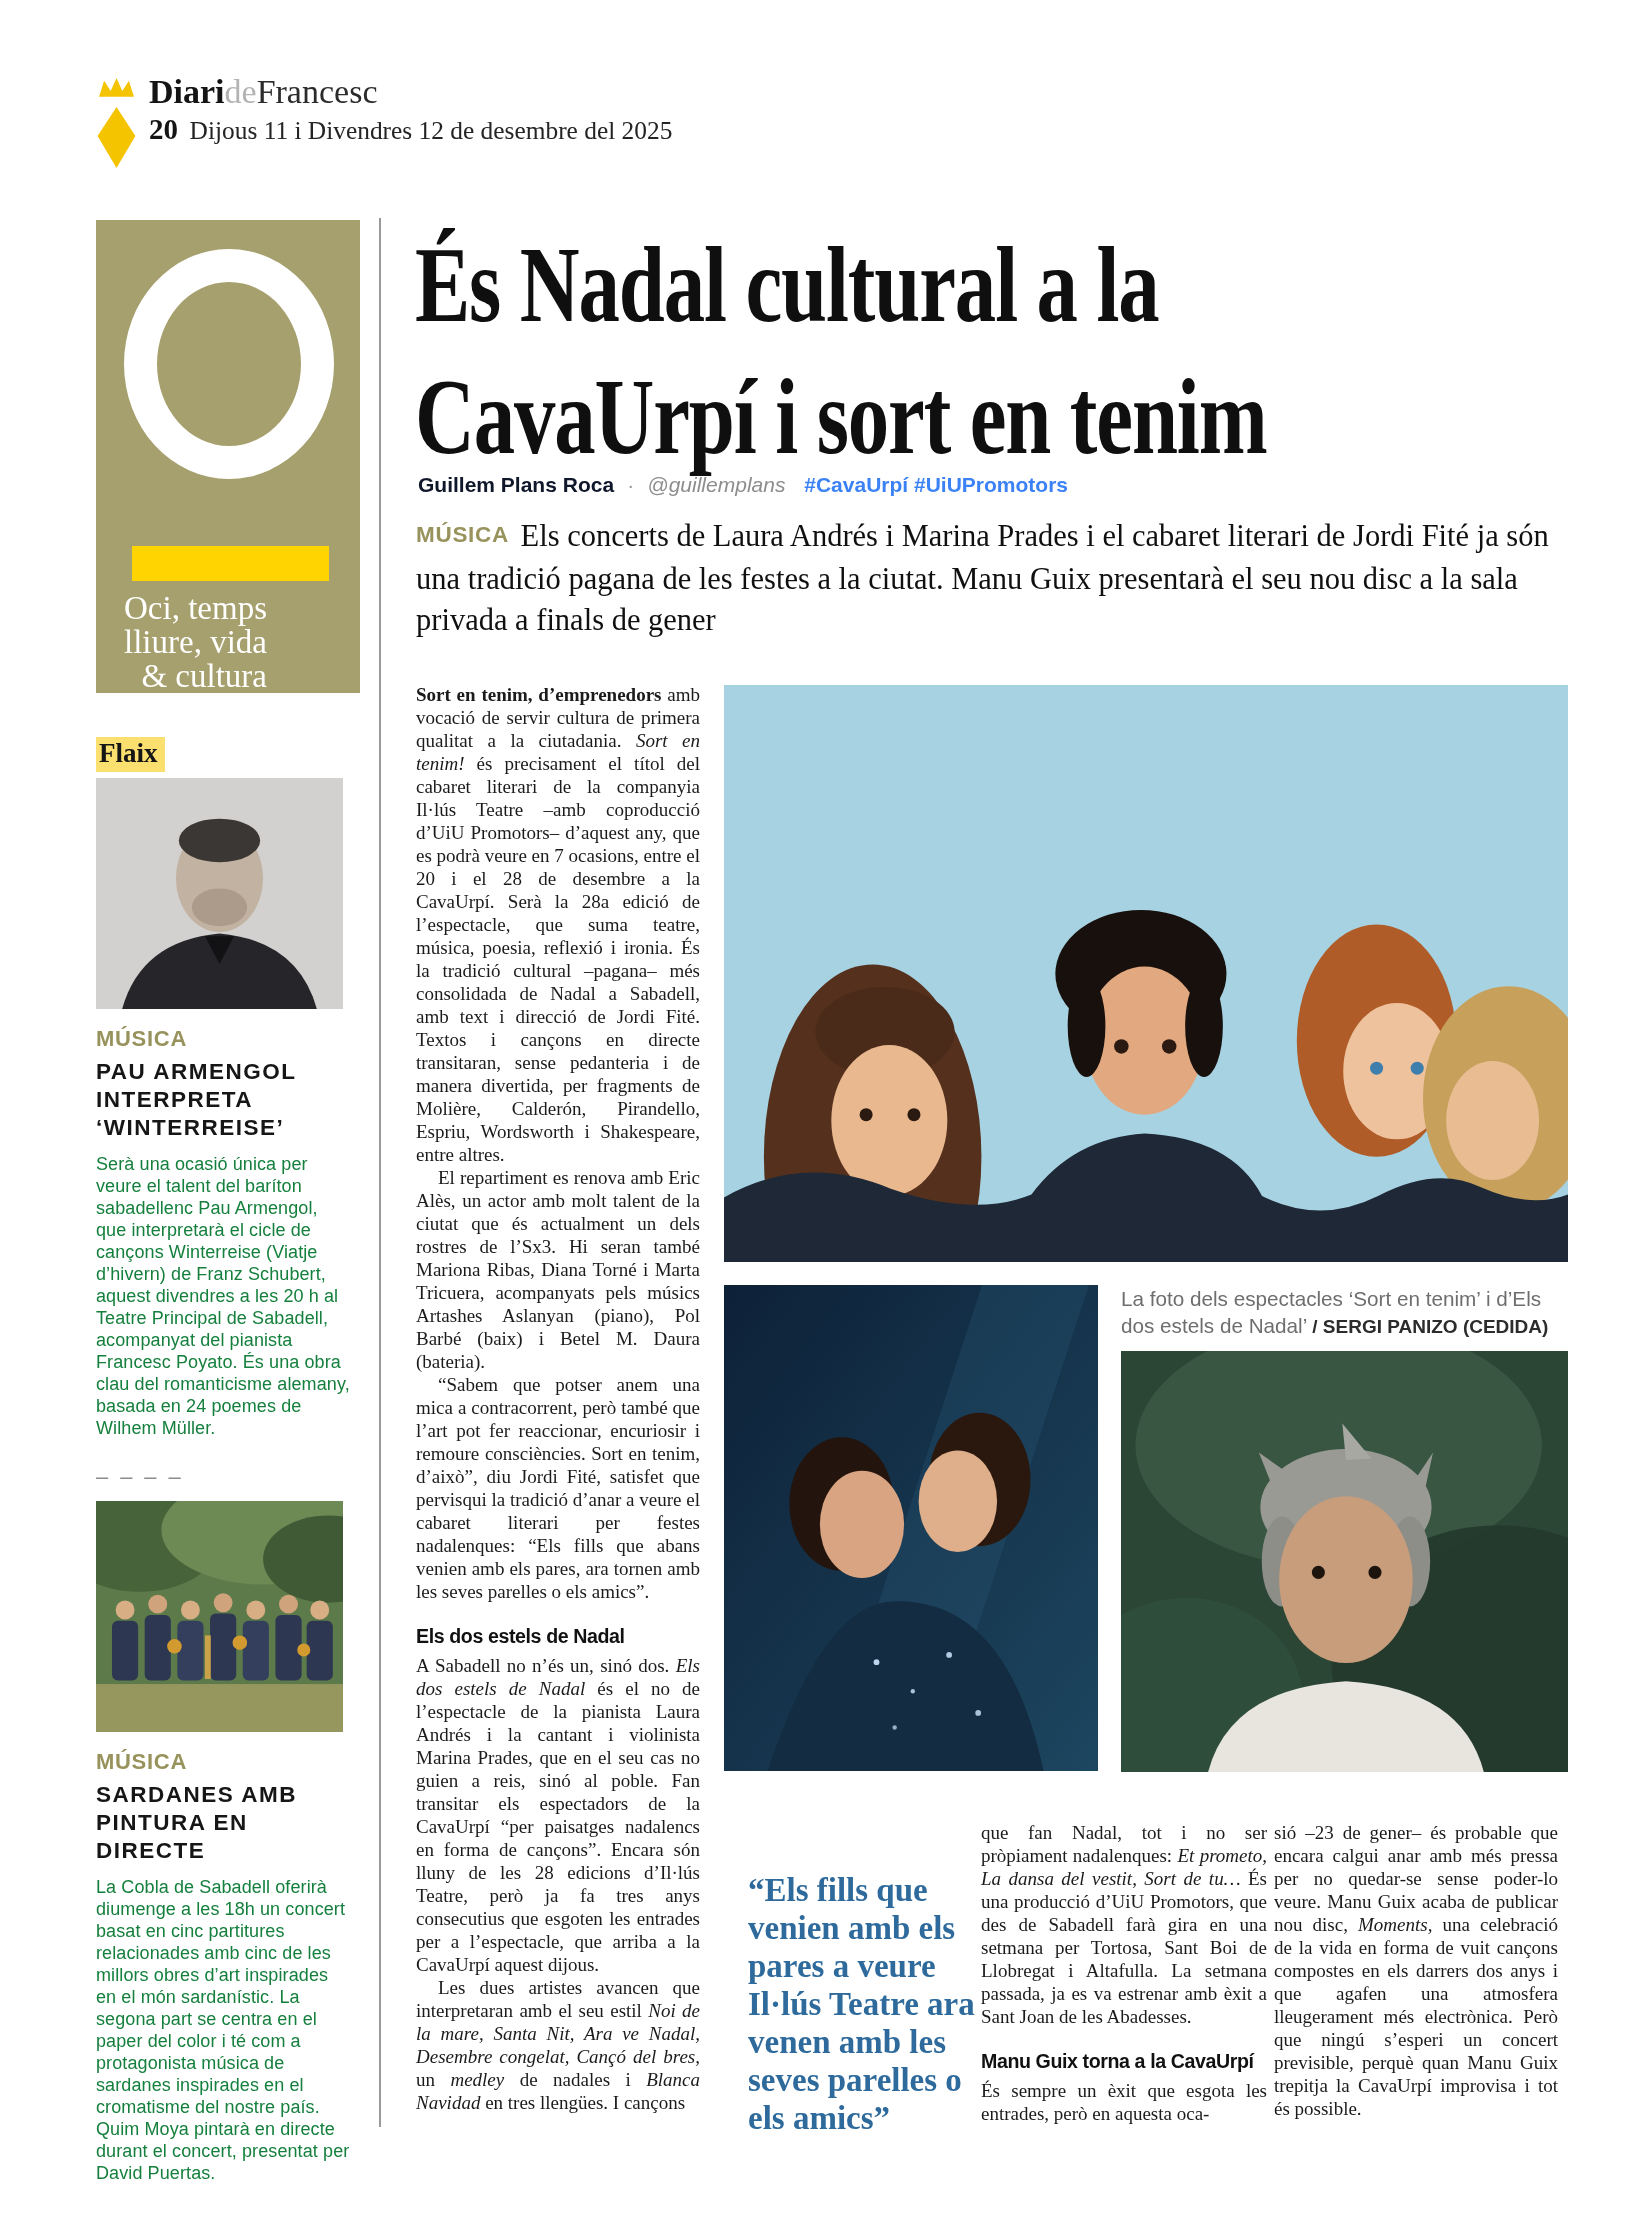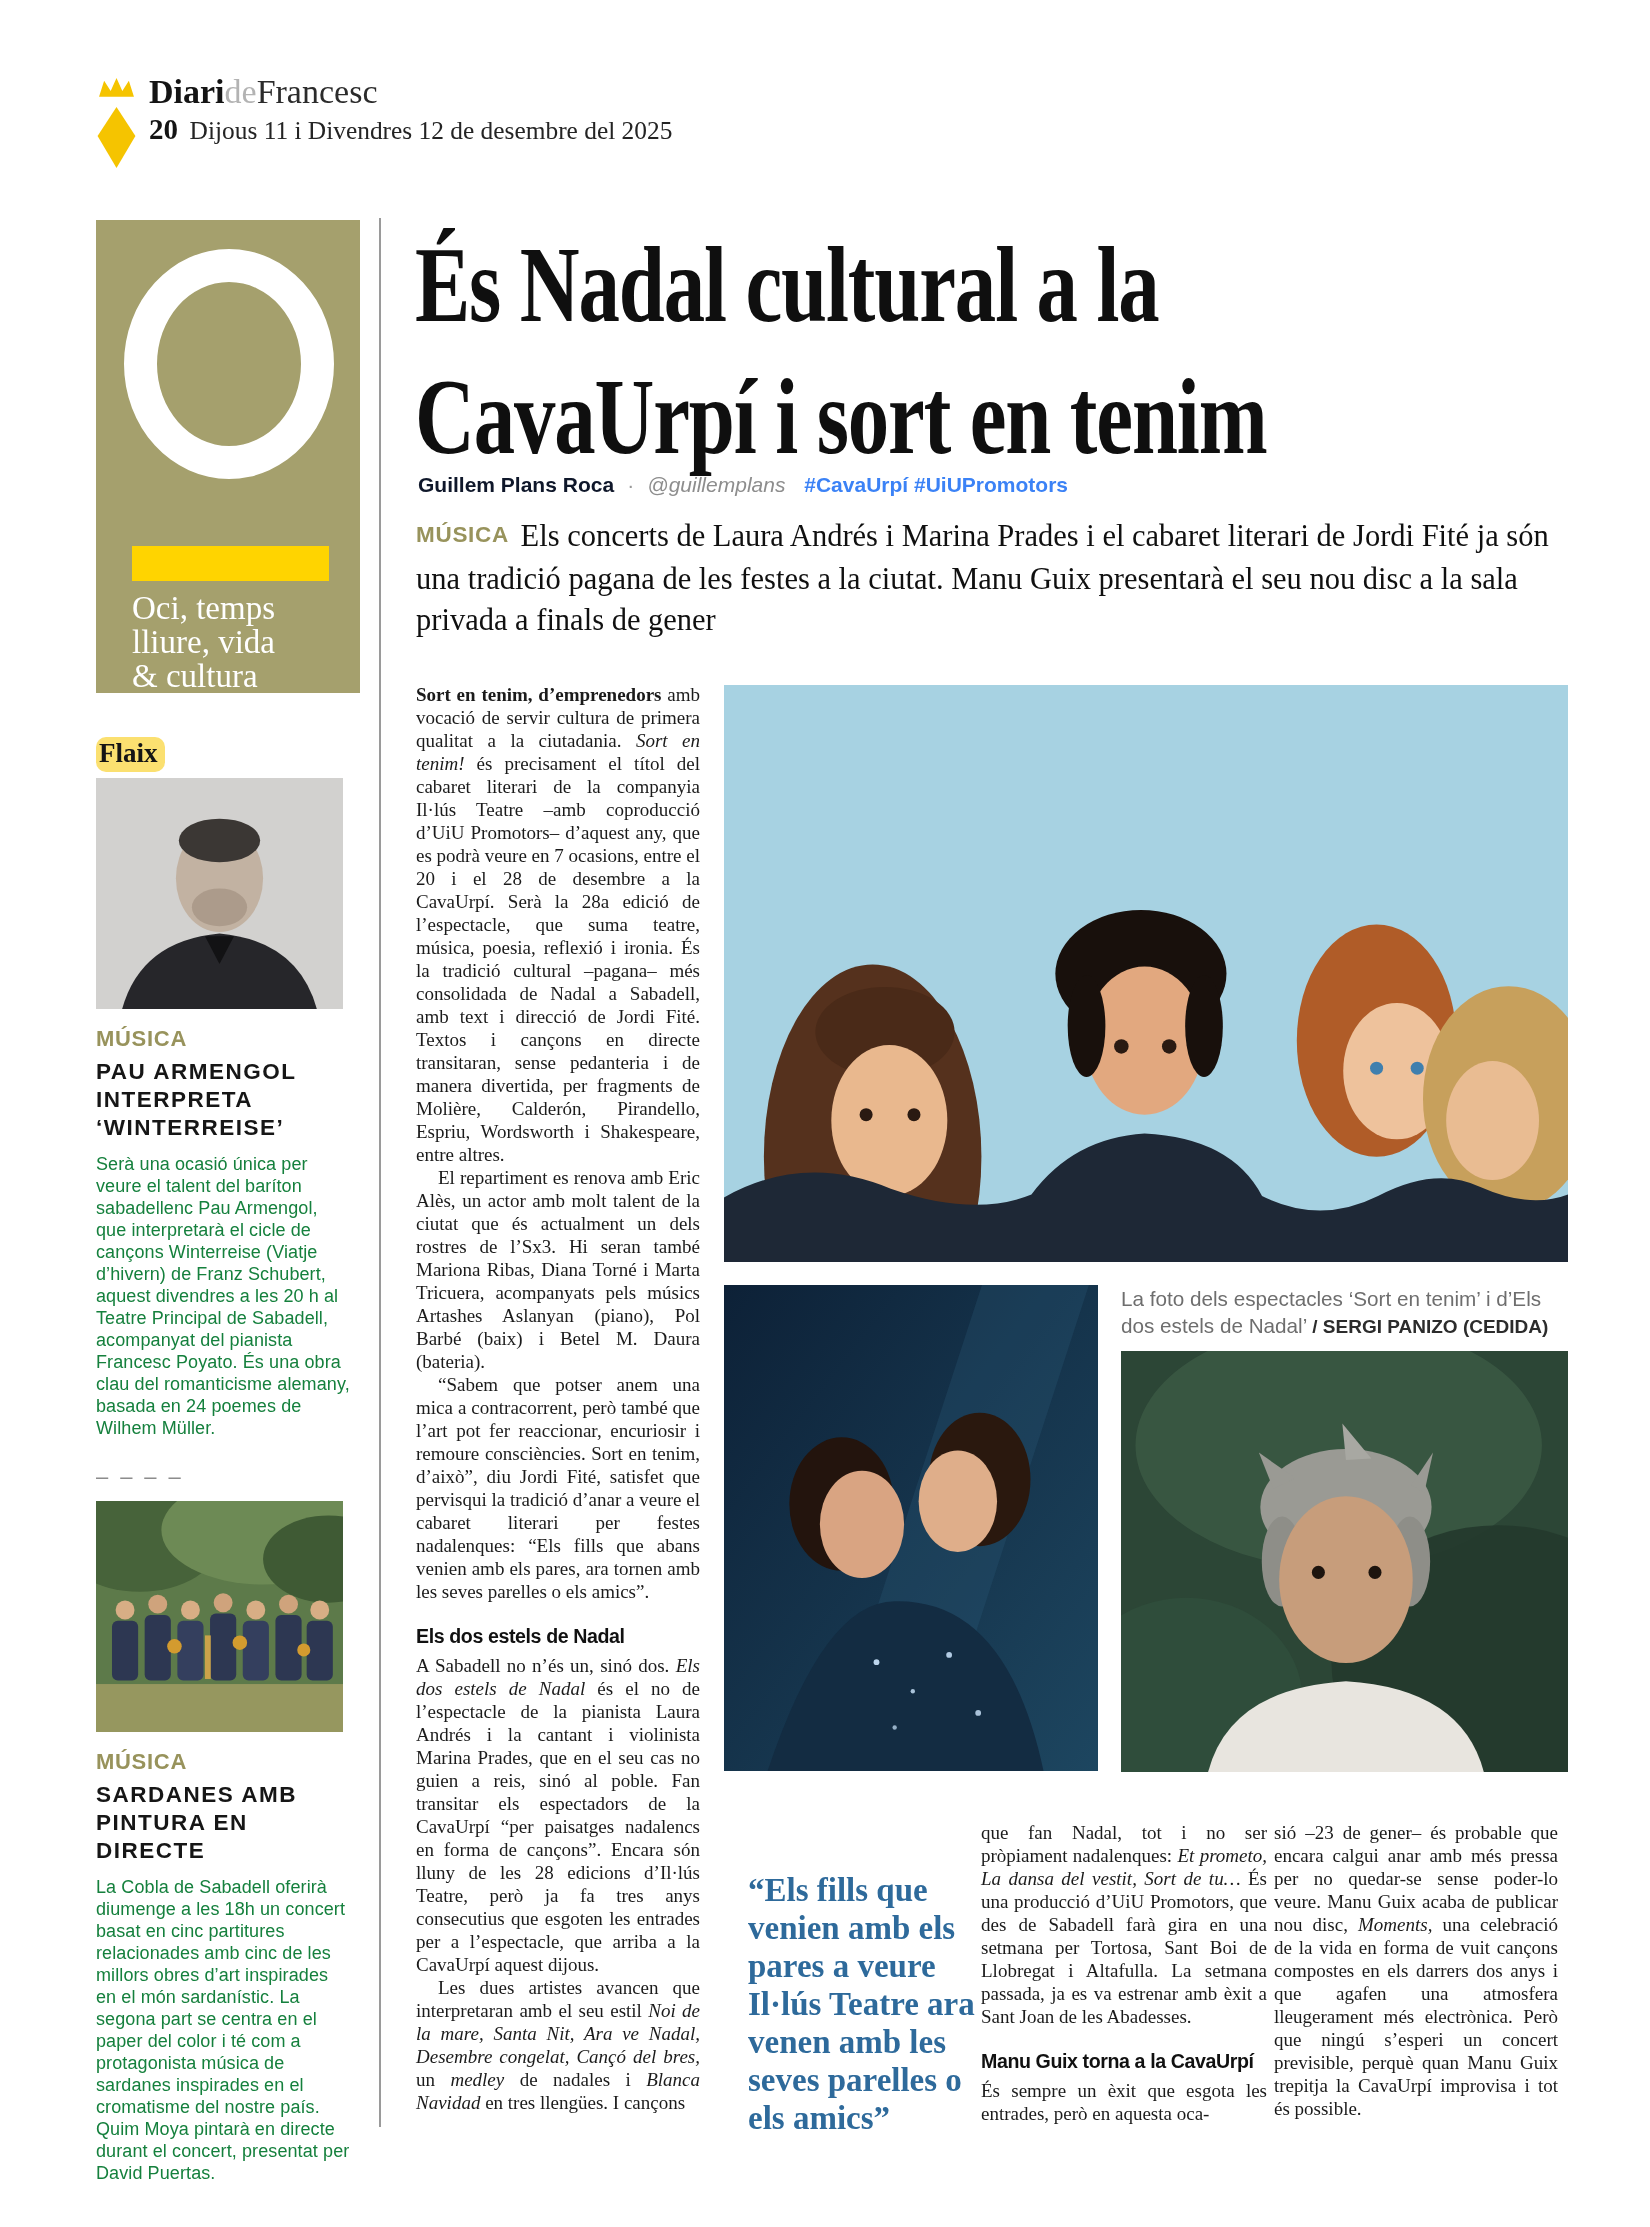--- a/index.html
+++ b/index.html
@@ -18,24 +18,24 @@
   .pnum{font-weight:bold;font-size:29px;color:#141414;}
   .pdate{font-size:25.4px;color:#242424;margin-left:11.6px;}
 
   
   .vline{left:379px;top:218px;width:1.5px;height:1909px;background:#9a9a9a;}
 
   
   .oci-box{left:96px;top:220px;width:264px;height:473px;background:#a5a06d;}
   .oci-o{position:absolute;left:27.6px;top:29px;width:144px;height:164px;border:33px solid #ffffff;border-radius:50%;}
   .oci-bar{position:absolute;left:36px;top:326px;width:197px;height:35px;background:#ffd400;}
-  .oci-label{position:absolute;left:36px;top:371px;font-size:33px;line-height:34px;color:#ffffff;}
+  .oci-label{position:absolute;left:28px;top:371px;font-size:33px;line-height:34px;color:#ffffff;text-align:right;}
 
   .flaix{left:96px;top:737px;display:inline-block;background:#fbe070;color:#151515;
-         font-weight:bold;font-size:27px;padding:0.7px 7.3px 3.6px 2.9px;border-radius:10px;}
+         font-weight:bold;font-size:27px;padding:0.7px 7.3px 3.6px 2.9px;}
 
   
   .sb-art{width:254px;font-family:"Liberation Sans",sans-serif;}
   .art1{left:96px;top:1026px;}
   .art2{left:96px;top:1749px;}
   .kicker{font-family:"Liberation Sans",sans-serif;font-weight:bold;font-size:22px;color:#98935c;letter-spacing:0.7px;}
   .sb-title{font-weight:bold;font-size:22.5px;line-height:28px;letter-spacing:1.5px;color:#161616;margin-top:5.8px;}
   .sb-body{font-size:18px;line-height:22px;color:#15803d;margin-top:11.6px;letter-spacing:0.1px;}
   .dashes{left:96px;top:1464px;color:#8c8c8c;font-size:22px;letter-spacing:2.9px;font-family:"Liberation Sans",sans-serif;}
 

